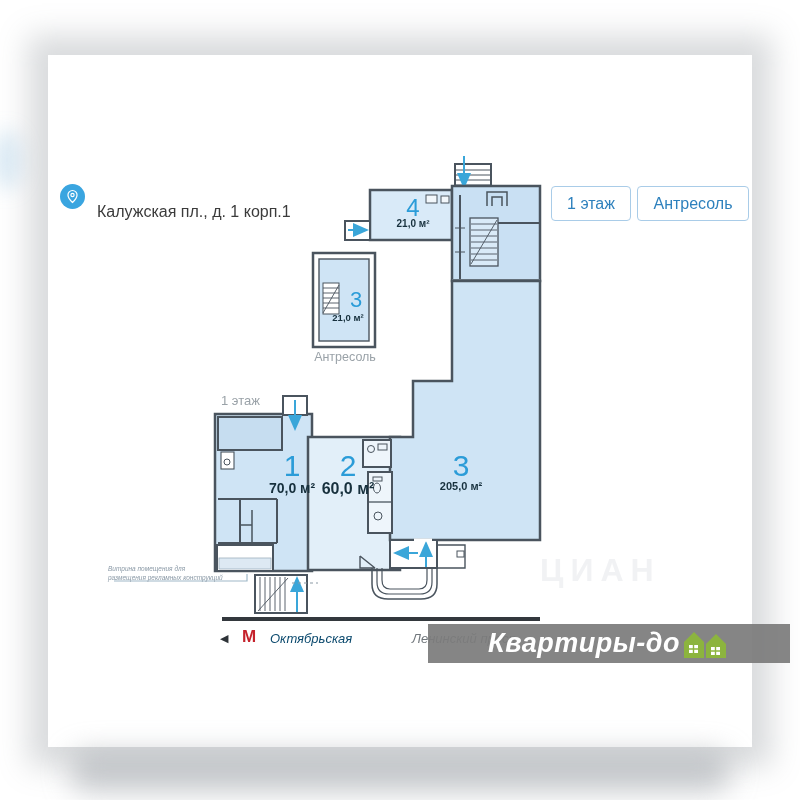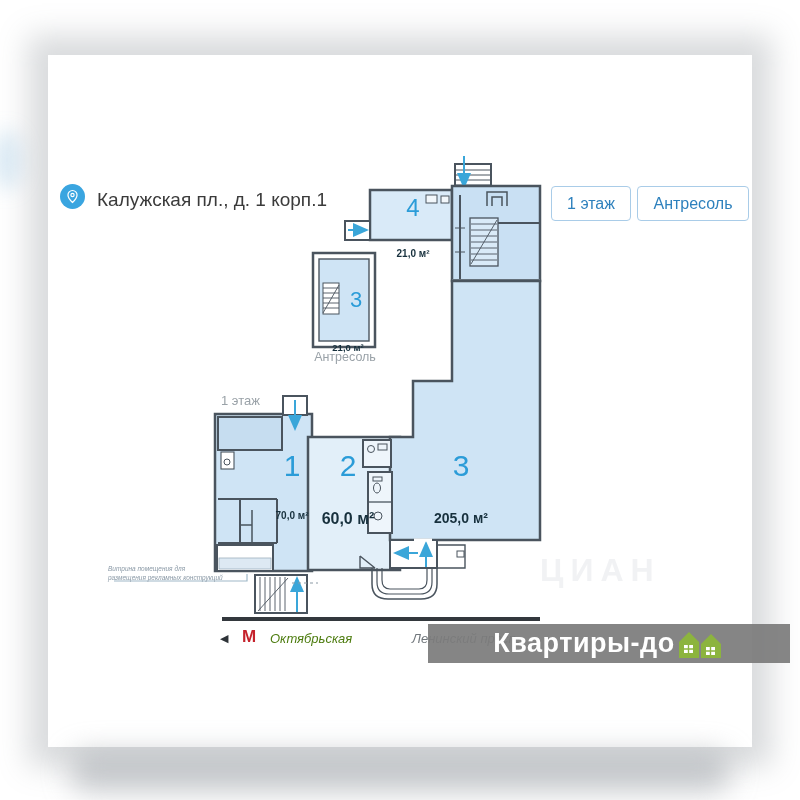--- a/index.html
+++ b/index.html
@@ -9,45 +9,45 @@
   .card{position:absolute;left:48px;top:55px;width:704px;height:692px;background:#fff;
         box-shadow:0 0 28px 20px rgba(128,136,144,0.30);}
   .edge-bottom{position:absolute;left:70px;top:752px;width:660px;height:40px;
         background:rgba(150,156,162,0.50);filter:blur(14px);border-radius:18px;}
   .edge-smudge{position:absolute;left:-8px;top:130px;width:30px;height:60px;
         background:rgba(120,180,220,0.25);filter:blur(10px);border-radius:50%;}
 
   
   .pin{left:60px;top:184px;width:25px;height:25px;border-radius:50%;background:#3aa5e0;
        display:flex;align-items:center;justify-content:center;}
-  .address{left:97px;top:189px;font-size:19px;color:#3b3b3b;text-align:right;}
+  .address{left:97px;top:203px;font-size:16px;color:#3b3b3b;text-align:right;}
 
   
   .tab-btn{position:absolute;top:186px;height:35px;background:#fff;border:1.5px solid #a9cce8;
        border-radius:4px;color:#2e81bd;font-size:16px;font-family:"Liberation Sans",sans-serif;
        cursor:pointer;padding:0 14px;}
   .tab-1{left:551px;width:80px;}
   .tab-2{left:637px;width:112px;}
 
   
   .room-number{color:#2b9cd8;font-weight:500;text-align:center;line-height:1;}
-  .room-area{font-weight:bold;color:#17303d;text-align:center;line-height:1;margin-top:30px;}
+  .room-area{font-weight:bold;color:#17303d;text-align:center;line-height:1;}
   .gray-label{color:#9aa2a8;}
   .annotation{font-size:6.5px;font-style:italic;color:#8a99a6;line-height:1.4;}
 
   
   .back-arrow{left:220px;top:632px;font-size:11px;color:#2e3338;}
   .metro-m{left:242px;top:627px;font-size:17px;font-weight:bold;color:#c5222c;}
-  .station{left:270px;top:631px;font-size:13px;font-style:italic;color:#4d7c0f;}
+  .station{left:270px;top:631px;font-size:13px;font-style:italic;color:#0c4a6e;}
   .street{left:412px;top:631px;font-size:13px;font-style:italic;color:#70767b;z-index:1;}
 
   
   .wm{left:428px;top:624px;width:362px;height:39px;background:rgba(124,124,124,0.93);z-index:5;
       display:flex;align-items:center;justify-content:center;gap:2px;}
-  .wm span{color:#fff;font-weight:bold;font-size:27px;letter-spacing:0.5px;}
+  .wm span{color:#fff;font-weight:bold;font-size:27px;letter-spacing:0.5px;font-style:italic;}
   .faint-wm{left:540px;top:552px;font-size:32px;font-weight:bold;letter-spacing:7px;
       color:rgba(200,206,211,0.26);z-index:0;}
 </style>
 </head>
 <body>
 
 <div class="stage">
   <div class="card"></div>
   <div class="edge-bottom"></div>
   <div class="edge-smudge"></div>
@@ -157,27 +157,27 @@
       <line x1="292" y1="583" x2="318" y2="583" stroke="#8b99a4" stroke-width="1" stroke-dasharray="3,3"></line>
     </g>
     <path d="M114,581 H247 V574" fill="none" stroke="#9fb8c8" stroke-width="1.2"></path>
     <rect x="222" y="617" width="318" height="4" fill="#33383d"></rect>
   </svg>
 
   <div class="abs gray-label" style="left:221px;top:393px;font-size:13px;">1 этаж</div>
   <div class="abs gray-label" style="left:313px;top:350px;width:64px;font-size:12.5px;text-align:center;">Антресоль</div>
 
   <div class="abs room-number" style="left:257px;top:451px;width:70px;font-size:30px;">1</div>
-  <div class="abs room-area" style="left:257px;top:481px;width:70px;font-size:10px;">70,0 м²</div>
+  <div class="abs room-area" style="left:257px;top:481px;width:70px;font-size:14px;">70,0 м²</div>
 
   <div class="abs room-number" style="left:313px;top:451px;width:70px;font-size:30px;">2</div>
   <div class="abs room-area" style="left:313px;top:481px;width:70px;font-size:16px;">60,0 м²</div>
 
   <div class="abs room-number" style="left:425px;top:451px;width:72px;font-size:30px;">3</div>
-  <div class="abs room-area" style="left:418px;top:481px;width:86px;font-size:14px;">205,0 м²</div>
+  <div class="abs room-area" style="left:418px;top:481px;width:86px;font-size:11px;">205,0 м²</div>
 
   <div class="abs room-number" style="left:381px;top:196px;width:64px;font-size:24px;">4</div>
   <div class="abs room-area" style="left:381px;top:219px;width:64px;font-size:10px;">21,0 м²</div>
 
   <div class="abs room-number" style="left:338px;top:289px;width:36px;font-size:22px;">3</div>
   <div class="abs room-area" style="left:322px;top:313px;width:52px;font-size:9.5px;">21,0 м²</div>
 
   <div class="abs annotation" style="left:108px;top:564px;width:120px;">
     <div>Витрина помещения для</div>
     <div>размещения рекламных конструкций</div>

